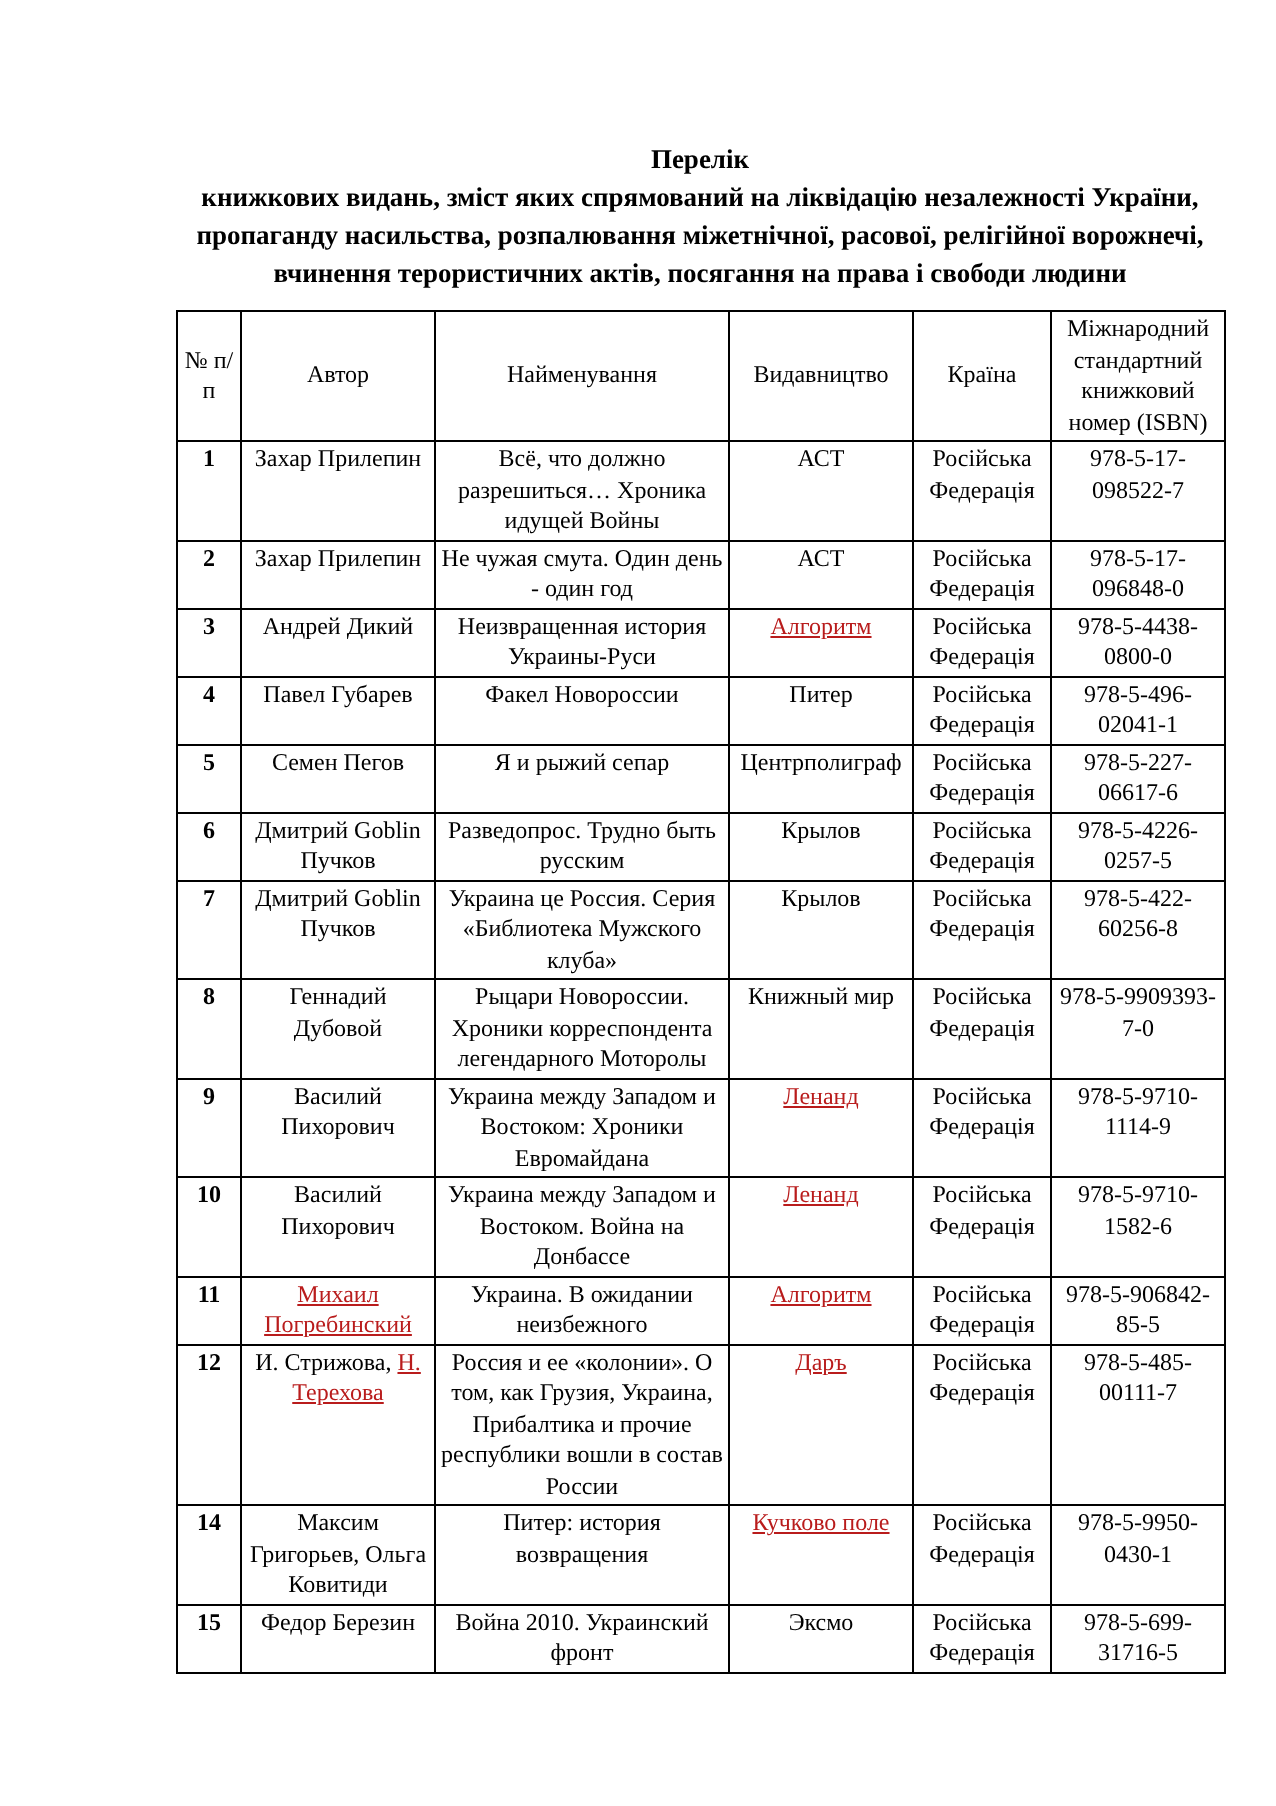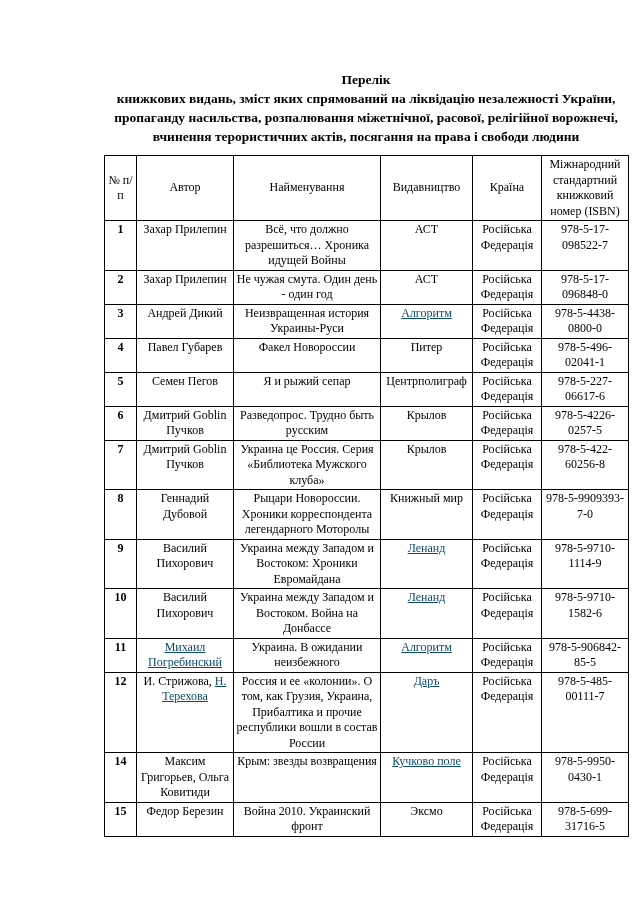--- a/index.html
+++ b/index.html
@@ -9,21 +9,20 @@
     height: 903px;
     background: #ffffff;
     color: #000000;
     font-family: "Liberation Serif", serif;
     overflow: hidden;
     box-sizing: border-box;
   }
   .content {
     box-sizing: border-box;
     padding: 70px 26px 0 88px;
-    margin-left: 16px;
   }
   .doc-title {
     width: 524px;
     text-align: center;
     font-weight: bold;
     font-size: 13.5px;
     line-height: 19px;
   }
   table.book-table {
     width: 524px;
@@ -43,21 +42,21 @@
   }
   table.book-table th {
     font-weight: normal;
     vertical-align: middle;
   }
   table.book-table td {
     vertical-align: top;
   }
   td.num { font-weight: bold; }
   a.doclink {
-    color: #0c4a6e;
+    color: #b91c1c;
     text-decoration: underline;
     cursor: pointer;
   }
   col.c-num   { width: 32px; }
   col.c-auth  { width: 97px; }
   col.c-title { width: 147px; }
   col.c-pub   { width: 92px; }
   col.c-ctry  { width: 69px; }
   col.c-isbn  { width: 87px; }
 </style>
@@ -184,21 +183,21 @@
             <td class="num">12</td>
             <td><span>И. Стрижова, </span><a class="doclink" href="#">Н. Терехова</a></td>
             <td>Россия и ее «колонии». О том, как Грузия, Украина, Прибалтика и прочие республики вошли в состав России</td>
             <td><a class="doclink" href="#">Даръ</a></td>
             <td>Російська Федерація</td>
             <td>978-5-485-00111-7</td>
           </tr>
           <tr>
             <td class="num">14</td>
             <td><span>Максим Григорьев, Ольга Ковитиди</span></td>
-            <td>Крым: звезды возвращения</td>
+            <td>Питер: история возвращения</td>
             <td><a class="doclink" href="#">Кучково поле</a></td>
             <td>Російська Федерація</td>
             <td>978-5-9950-0430-1</td>
           </tr>
           <tr>
             <td class="num">15</td>
             <td><span>Федор Березин</span></td>
             <td>Война 2010. Украинский фронт</td>
             <td>Эксмо</td>
             <td>Російська Федерація</td>

